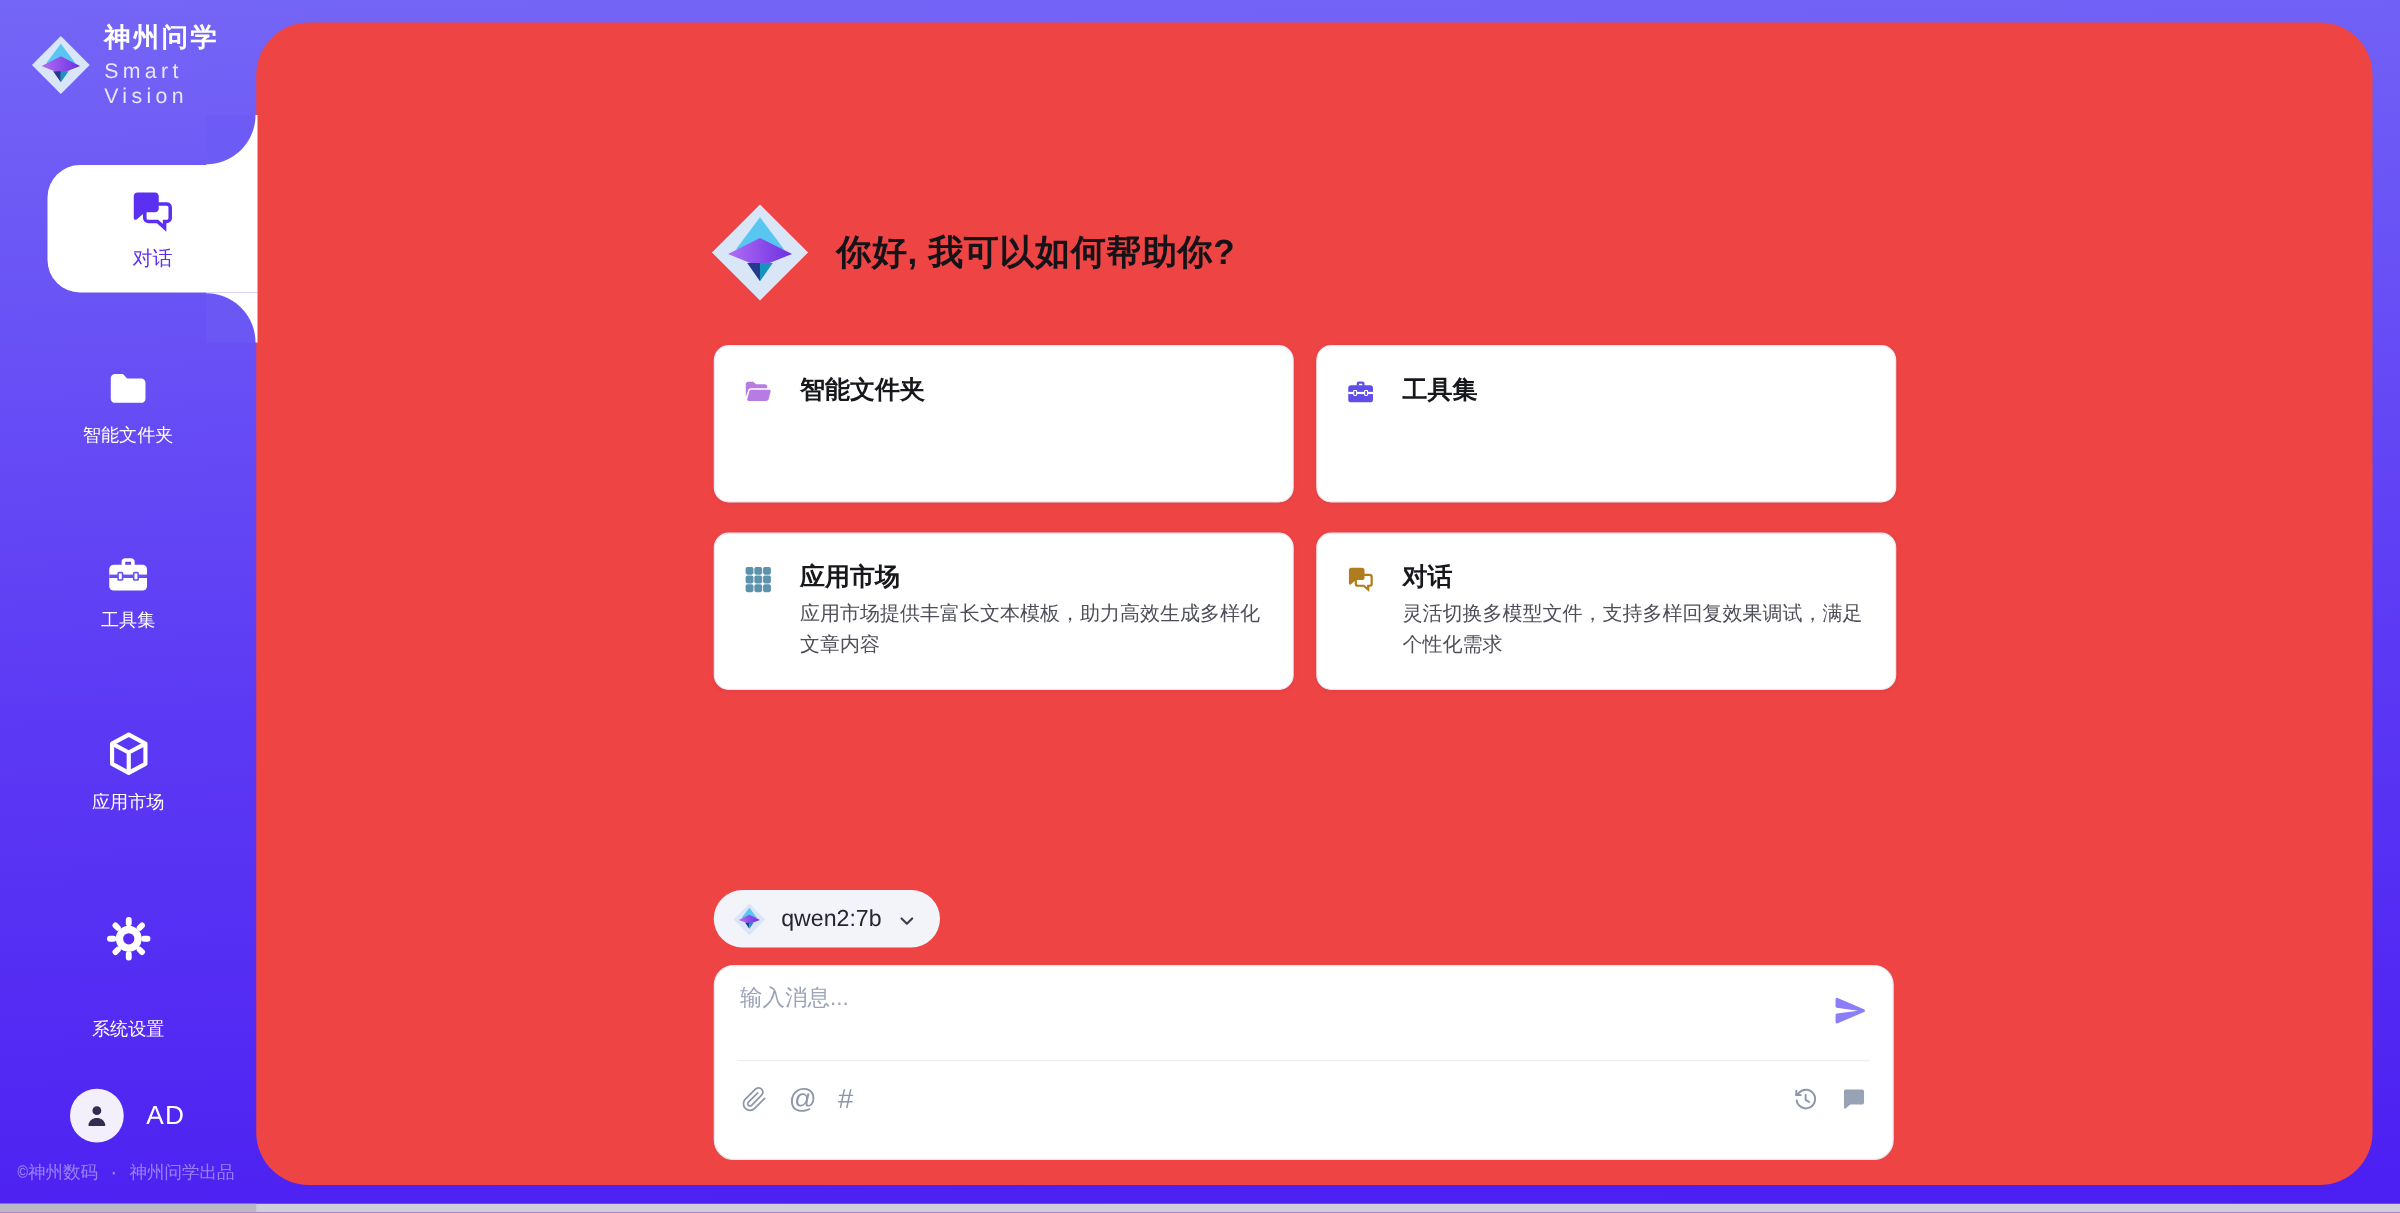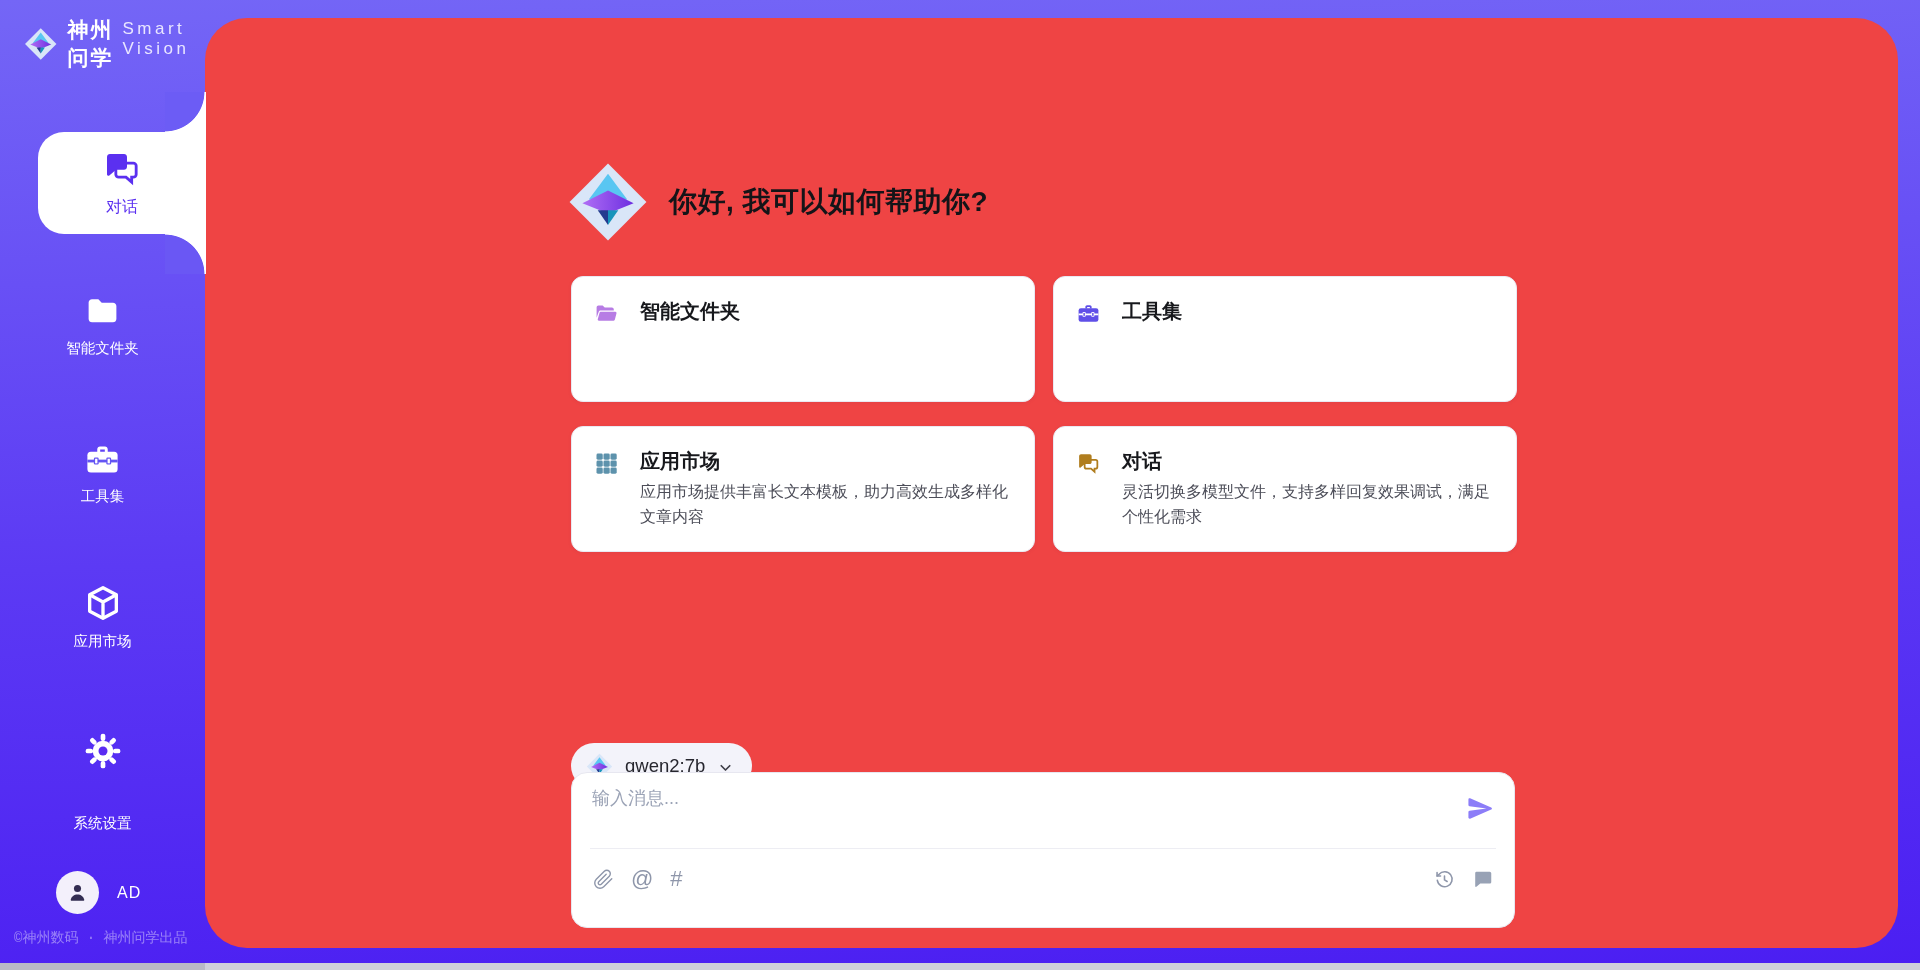--- a/index.html
+++ b/index.html
@@ -13,57 +13,57 @@
   .bottom-edge { position:absolute; left:0; bottom:0; width:100%; height:7px; background:#cfcfda; z-index:6; }
   .bottom-edge::before { content:""; position:absolute; left:0; top:0; width:205px; height:100%; background:#b9b9c6; }
 
   
   .content { position:absolute; left:205px; top:18px; right:22px; bottom:22px; background:#ef4444; border-radius:42px; z-index:1; }
   .inner { position:relative; height:100%; width:946px; margin-left:366px; }
 
   
   .sidebar { position:absolute; left:0; top:0; width:205px; height:100%; z-index:2; }
   .brand { position:absolute; top:16px; left:24px; display:flex; align-items:center; gap:10px; }
-  .brand-text { display:flex; flex-direction:row;justify-content:space-between; }
+  .brand-text { display:flex; flex-direction:column;justify-content:space-between; }
   .brand-cn { font-size:21px; font-weight:bold; color:#fff; letter-spacing:2px; }
   .brand-en { font-size:17px; color:#e9e6ff; letter-spacing:3.5px; margin-top:3px; }
 
   .tab-active {
     position:absolute; left:38px; top:132px; width:168px; height:102px;
     background:#fff; border-radius:26px 0 0 26px; z-index:3;
     display:flex; flex-direction:column; align-items:center; justify-content:center; gap:8px;
     color:#5b30f0; font-size:16px; cursor:pointer;
   }
   .fillet { position:absolute; left:165px; width:41px; height:40px; z-index:3; }
   .fillet-top { top:92px; background:radial-gradient(circle 40px at 0 0, #6c5cf5 39px, #ffffff 39.8px); }
   .fillet-bottom { top:234px; background:radial-gradient(circle 40px at 0 100%, #6a57f4 39px, #ffffff 39.8px); }
 
   .nav-item { position:absolute; left:0; width:205px; display:flex; flex-direction:column; align-items:center; gap:9px; color:#ffffff; font-size:14.5px; cursor:pointer; }
   .nav-folder { top:293px; } .nav-tools { top:441px; } .nav-market { top:583px; } .nav-settings { top:731px;gap:43px; }
 
   .user { position:absolute; top:871px; left:56px; display:flex; align-items:center; gap:18px; cursor:pointer; }
   .avatar { width:43px; height:43px; border-radius:50%; background:#f3f0fb; display:flex; align-items:center; justify-content:center; }
-  .user-label { color:#fff; font-size:16px; letter-spacing:1px; }
+  .user-label { color:#fff; font-size:21px; letter-spacing:1px; }
   .side-footer { position:absolute; top:929px; left:14px; color:rgba(255,255,255,0.42); font-size:14px;font-family:Liberation Mono, monospace; }
 
   
   .greeting { position:absolute; top:143px; left:-4px; display:flex; align-items:center; gap:20px; }
   .greeting-title { font-size:28px; font-weight:bold; color:#141418; letter-spacing:0.5px; }
 
   
   .cards { position:absolute; top:258px; left:0; width:100%; display:grid; grid-template-columns:1fr 1fr; column-gap:18px; row-gap:24px; }
   .card { position:relative; height:126px; background:#fff; border:1px solid #e9e9f2; border-radius:12px; box-shadow:0 1px 4px rgba(30,25,90,0.05); cursor:pointer; }
   .card-icon { position:absolute; left:22px; top:24px; width:25px; height:25px; }
   .icon-folder-o { color:#b77ce4; } .icon-briefcase-c { color:#5f4fe8; }
   .icon-grid-c { color:#5d92ac; } .icon-chat-c { color:#b07d1e; }
   .card-title { position:absolute; left:68px; top:21px; font-size:20px; font-weight:bold; color:#17181c; }
   .card-desc { position:absolute; left:68px; top:52px; right:22px; font-size:16px; line-height:25px; color:#4d4e59; }
 
   
-  .model-pill { position:absolute; top:725px; left:0; height:46px; border-radius:23px; background:#f3f3fa; display:inline-flex; align-items:center; gap:12px; padding:0 18px 0 15px; cursor:pointer; }
+  .model-pill { position:absolute; top:694px; left:0; height:46px; border-radius:23px; background:#f3f3fa; display:inline-flex; align-items:center; gap:12px; padding:0 18px 0 15px; cursor:pointer; }
   .model-name { font-size:18.5px; color:#26262e; }
   .chevron { width:17px; height:17px; color:#3e3e48; margin-top:2px; }
 
   
   .composer { position:absolute; top:754px; left:0; width:944px; height:156px; border:1.5px solid #e7e7f0; border-radius:16px; background:#fff; }
   .composer textarea { position:absolute; top:13px; left:20px; width:850px; height:56px; border:none; outline:none; resize:none; font-size:18px; color:#333; font-family:inherit; background:transparent; }
   .composer textarea::placeholder { color:#9ba3b6; }
   .send-btn { position:absolute; top:21px; right:19px; width:29px; height:29px; color:#8c7df8; cursor:pointer; border:none; background:none; }
   .divider { position:absolute; top:75px; left:18px; right:18px; height:1px; background:#ededf3; }
   .toolbar { position:absolute; top:88px; left:21px; right:20px; height:36px; display:flex; align-items:center; color:#8e96aa; }

